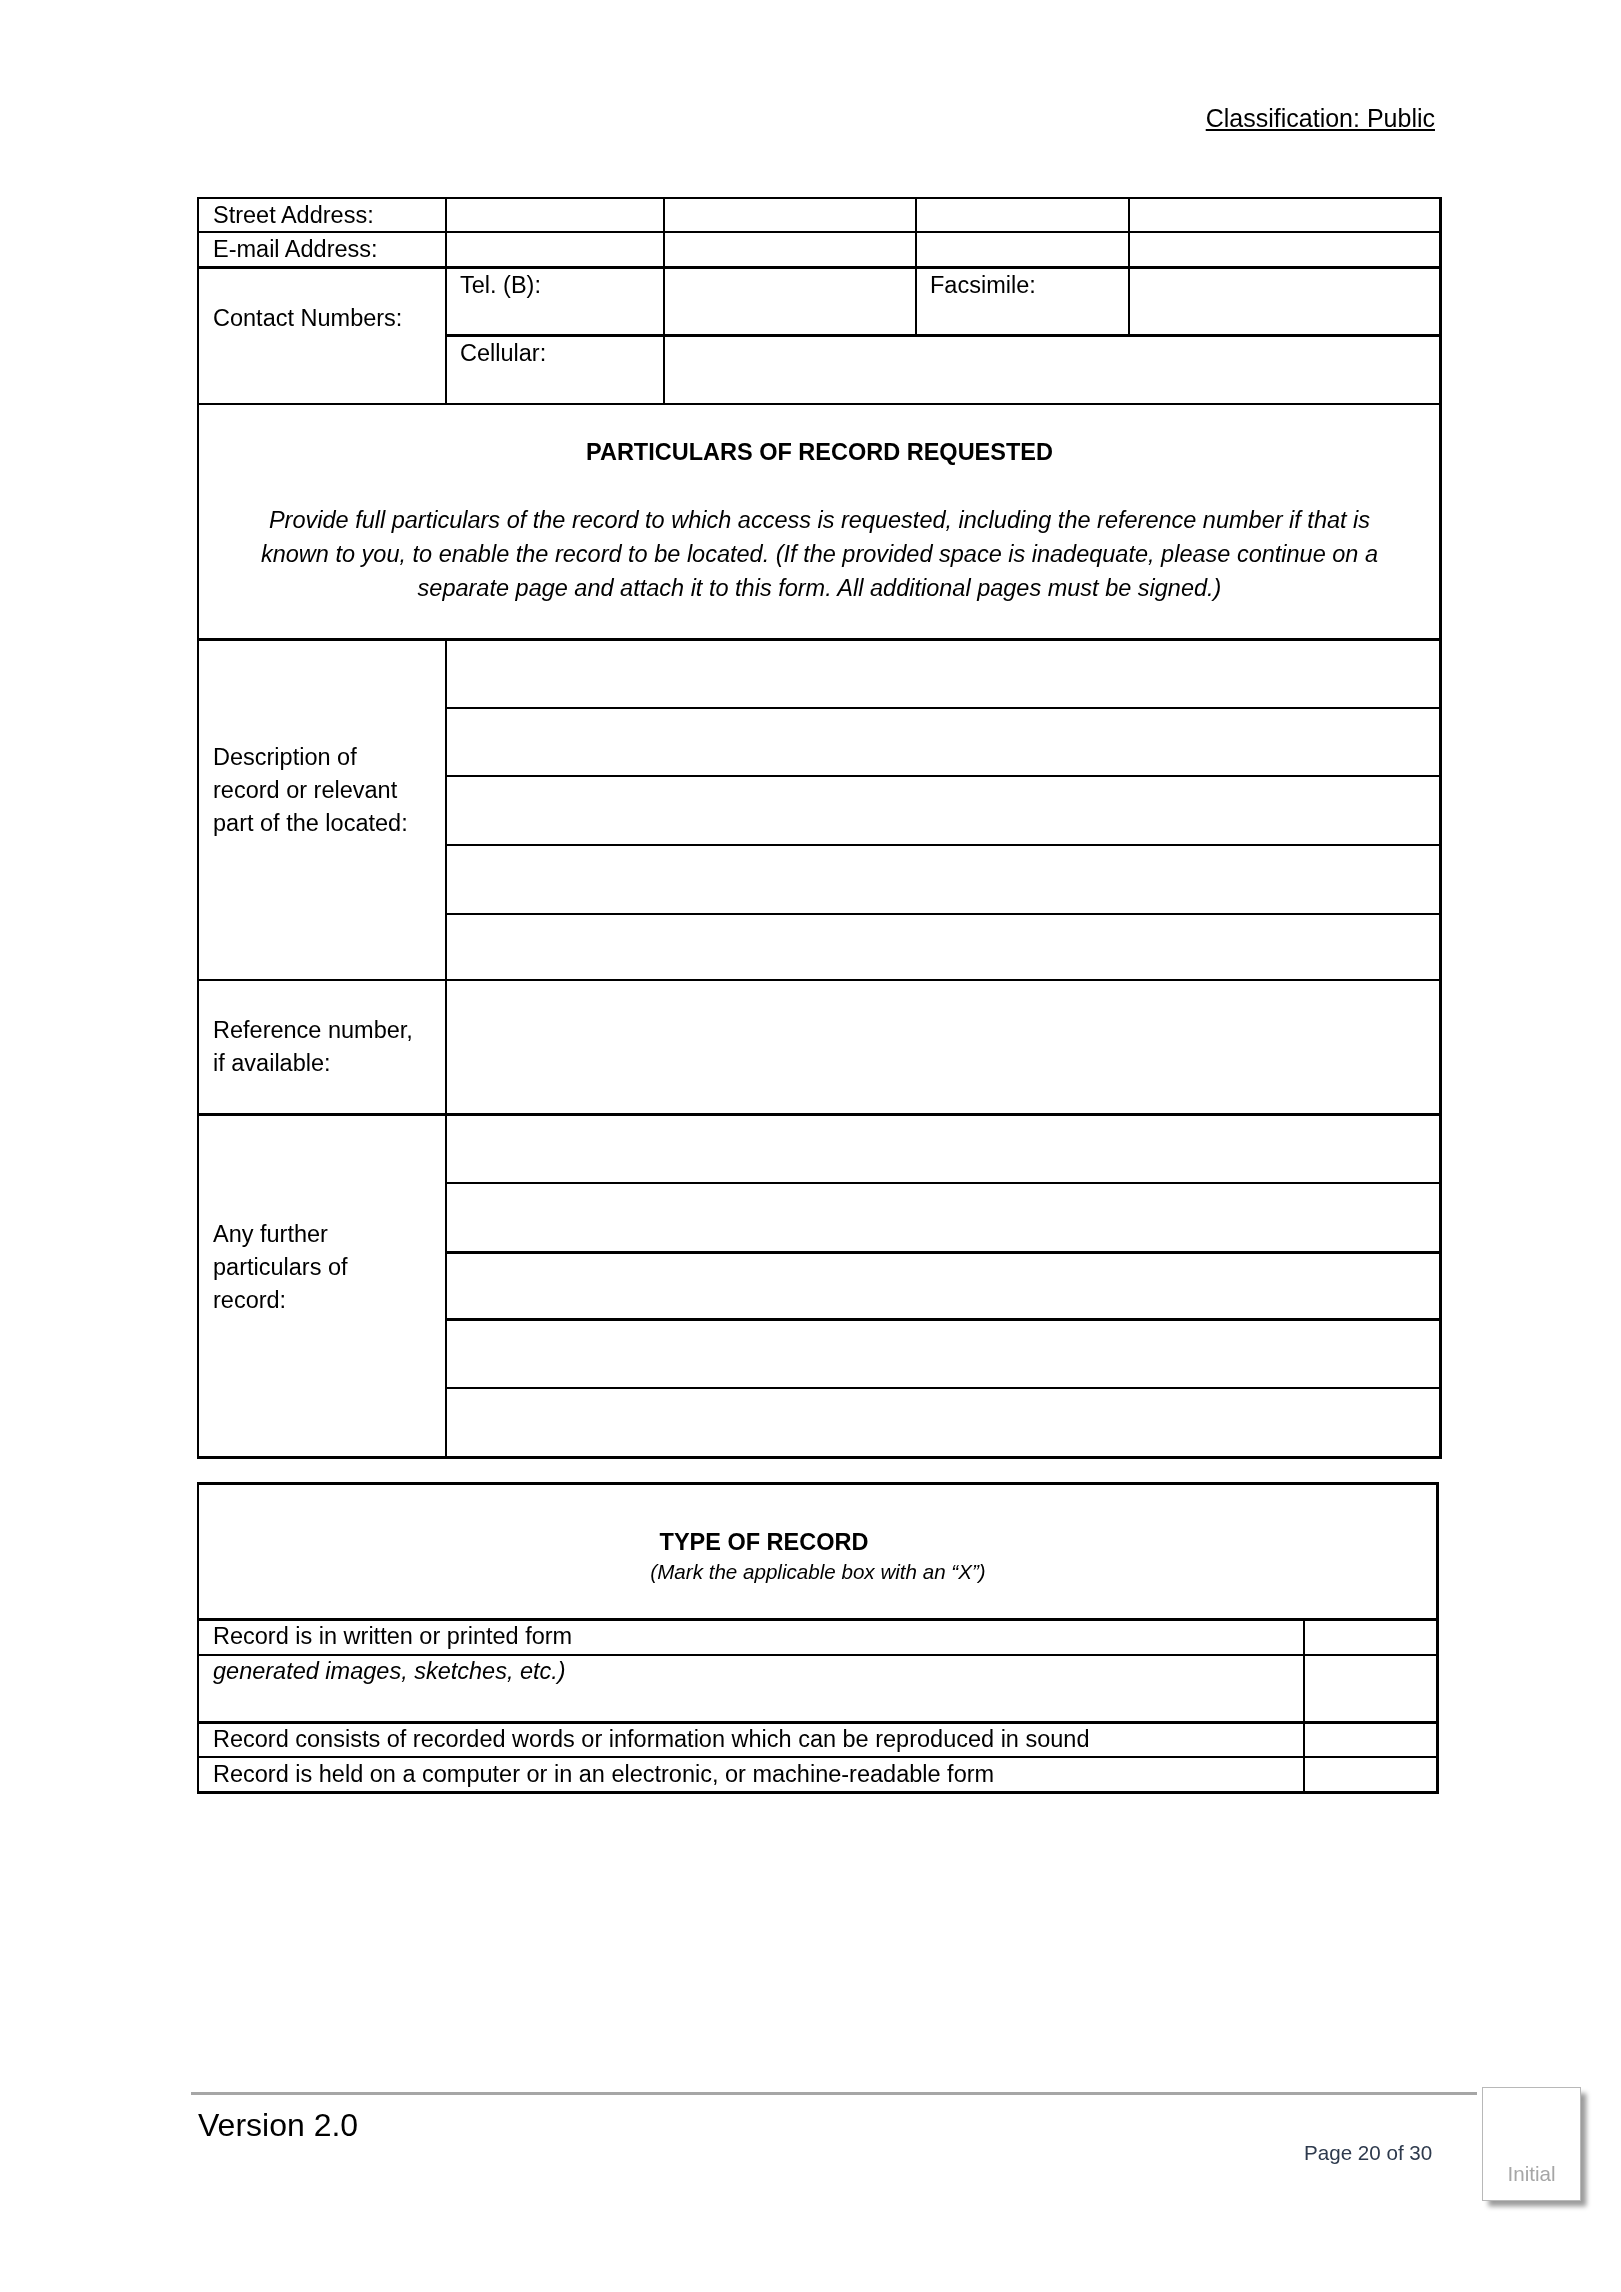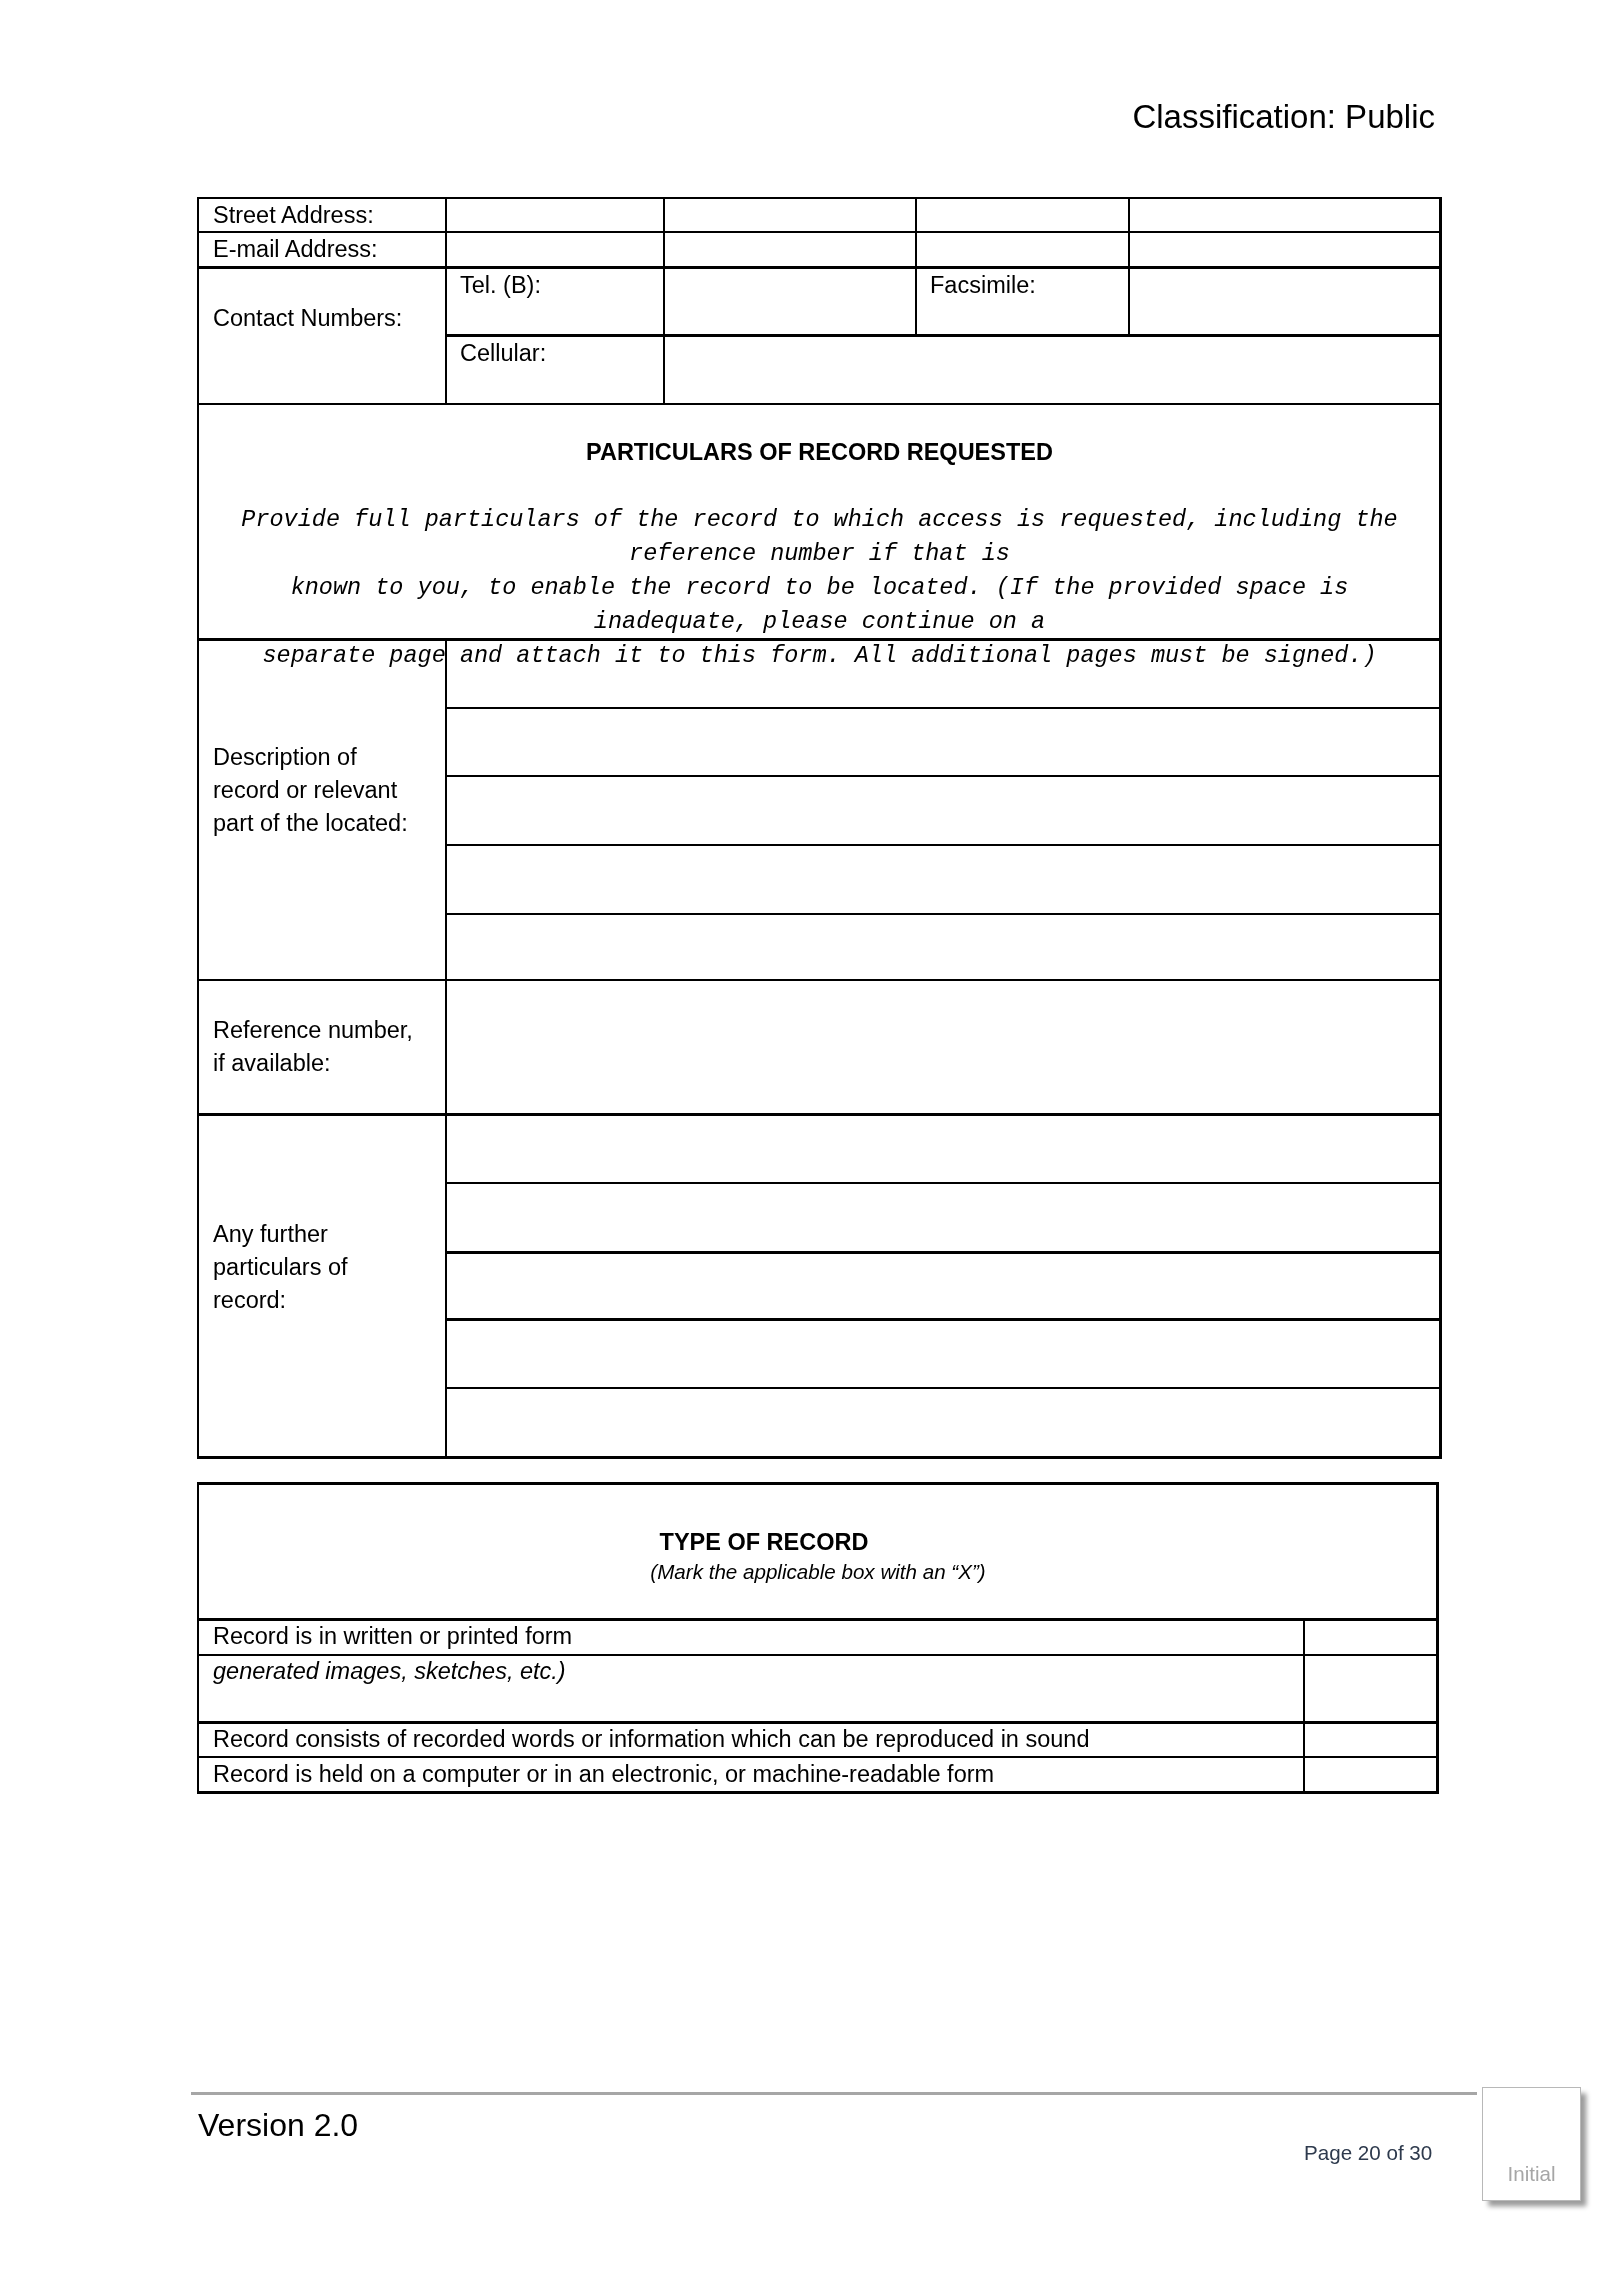--- a/index.html
+++ b/index.html
@@ -1,19 +1,19 @@
 <!DOCTYPE html>
 <html><head>
   <meta charset="utf-8">
   <style>
     html, body { margin: 0; padding: 0; background: #ffffff; }
     body { width: 1621px; height: 2293px; position: relative; overflow: hidden;
            font-family: "Liberation Sans", "DejaVu Sans", sans-serif; color: #000; }
     .abs { position: absolute; }
-    .classification { right: 186px; top: 98px; font-size: 33px; }
+    .classification { right: 186px; top: 104px; font-size: 25px; text-decoration: underline; }
     .line { position: absolute; background: #000; }
     .cell-text { position: absolute; font-size: 23.5px; line-height: 33px; white-space: nowrap; }
     .section-title { position: absolute; left: 198px; width: 1243px; text-align: center; font-weight: bold; font-size: 23.5px; }
     .section-instr { position: absolute; left: 211px; width: 1217px; text-align: center; font-style: italic; font-size: 23.5px; line-height: 34px; }
     .field { position: absolute; }
     .footer-rule { position: absolute; left: 191px; top: 2092px; width: 1286px; height: 2.9px; background: #a6a6a6; }
     .version { position: absolute; left: 198px; top: 2107px; font-size: 32px; }
     .pageno { position: absolute; left: 1304px; top: 2141px; font-size: 20.6px; color: #2e3a4d; }
     .initial-box { position: absolute; left: 1482px; top: 2087px; width: 97px; height: 112px; border: 1px solid #b8b8b8;
                    box-shadow: 5.9px 5.9px 4.9px #9a9a9a; background: #fff; }
@@ -55,21 +55,21 @@
   <div class="field" style="left:1130px;top:199px;width:309px;height:32px;"></div>
   <div class="field" style="left:447px;top:233px;width:216px;height:32px;"></div>
   <div class="field" style="left:665px;top:233px;width:251px;height:32px;"></div>
   <div class="field" style="left:917px;top:233px;width:211px;height:32px;"></div>
   <div class="field" style="left:1130px;top:233px;width:309px;height:32px;"></div>
   <div class="field" style="left:665px;top:269px;width:251px;height:66px;"></div>
   <div class="field" style="left:1130px;top:269px;width:309px;height:66px;"></div>
   <div class="field" style="left:665px;top:337px;width:774px;height:66px;"></div>
 
   <div class="section-title" style="top:439px;">PARTICULARS OF RECORD REQUESTED</div>
-  <div class="section-instr" style="top:503px;font-family:Liberation Mono, monospace;">
+  <div class="section-instr" style="top:503px;">
     <div>Provide full particulars of the record to which access is requested, including the reference number if that is</div>
     <div>known to you, to enable the record to be located.  (If the provided space is inadequate, please continue on a</div>
     <div>separate page and attach it to this form.  All additional pages must be signed.)</div>
   </div>
 
   <div class="line" style="left:197px;top:638px;width:1245px;height:2.9px;"></div>
 
   <div class="line" style="left:445px;top:638px;width:2px;height:819px;"></div>
 
   <div class="line" style="left:446px;top:707px;width:996px;height:2px;"></div>

